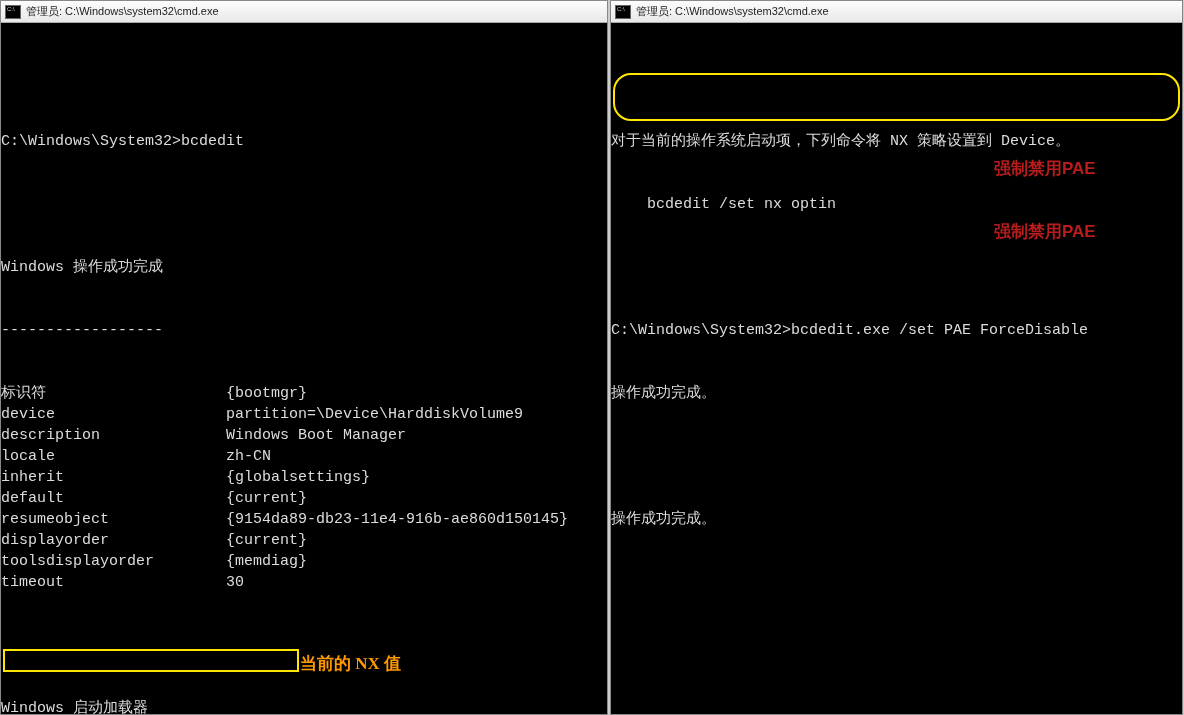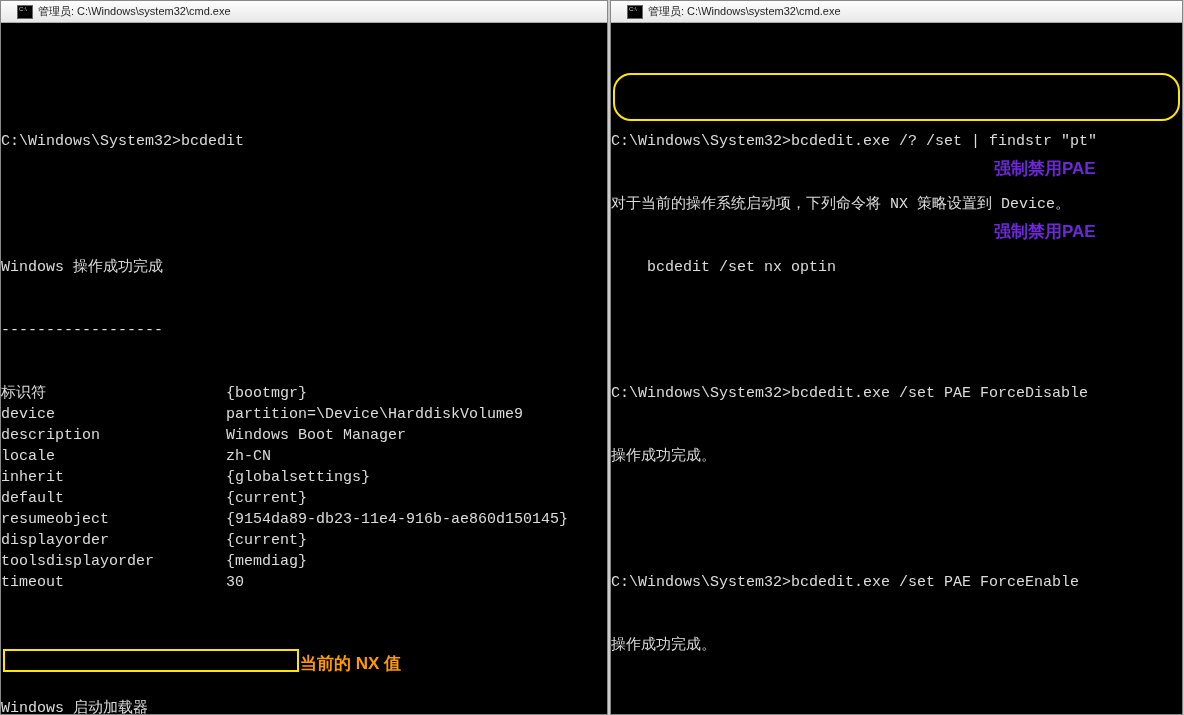--- a/index.html
+++ b/index.html
@@ -28,21 +28,21 @@
   #win-right {
     left: 610px;
     width: 573px;
   }
   .titlebar {
     height: 22px;
     background: linear-gradient(#fdfdfd, #e8e8e8);
     border-bottom: 1px solid #aaa;
     display: flex;
     align-items: center;
-    padding: 0 16px;
+    padding: 0 4px;
     font-family: "Microsoft YaHei", "SimSun", sans-serif;
     font-size: 11px;
     color: #222;
     box-sizing: border-box;
     flex-shrink: 0;
   }
   .titlebar .cmd-icon {
     width: 14px;
     height: 12px;
     background: #000;
@@ -85,21 +85,21 @@
     width: 225px;
   }
   .annotation {
     position: absolute;
     font-family: "Microsoft YaHei", "SimHei", sans-serif;
     font-weight: bold;
     font-size: 17px;
     pointer-events: none;
   }
   .ann-orange { color: #ff9900; }
-  .ann-yellow { color: #6d28d9; }
+  .ann-yellow { color: #b91c1c; }
   .yellow-box {
     position: absolute;
     border: 2px solid #ffe600;
     pointer-events: none;
     box-sizing: border-box;
   }
   .yellow-box.rounded { border-radius: 18px; }
 </style>
 </head>
 <body>
@@ -120,37 +120,35 @@
     <div class="line">Windows 启动加载器</div>
     
     
     
     
   </div>
 </div>
 
 <div class="yellow-box" style="left:3px; top:649px; width:296px; height:23px;"></div>
 
-<div class="annotation ann-orange" style="left:300px; top:652px;">当前的 NX 值</div>
+<div class="annotation ann-orange" style="left:300px; top:652px;font-family:Liberation Serif, serif;">当前的 NX 值</div>
 
 <div class="window" id="win-right">
   <div class="titlebar">
     <div class="cmd-icon"></div>
     <span>管理员: C:\Windows\system32\cmd.exe</span>
   </div>
   <div class="content">
     <div class="blank-line"></div>
-    <div class="line">C:\Windows\System32&gt;bcdedit.exe /? /set | findstr "pt"</div>
     <div class="line">对于当前的操作系统启动项，下列命令将 NX 策略设置到 Device。</div>
     <div class="line">    bcdedit /set nx optin</div>
     <div class="blank-line"></div>
     <div class="line">C:\Windows\System32&gt;bcdedit.exe /set PAE ForceDisable</div>
     <div class="line">操作成功完成。</div>
     <div class="blank-line"></div>
-    <div class="line">C:\Windows\System32&gt;bcdedit.exe /set PAE ForceEnable</div>
     <div class="line">操作成功完成。</div>
     <div class="blank-line"></div>
     
   </div>
 </div>
 
 <div class="yellow-box rounded" style="left:613px; top:73px; width:567px; height:48px;"></div>
 
 <div class="annotation ann-yellow" style="left:994px; top:157px;">强制禁用PAE</div>
 <div class="annotation ann-yellow" style="left:994px; top:220px;">强制禁用PAE</div>

